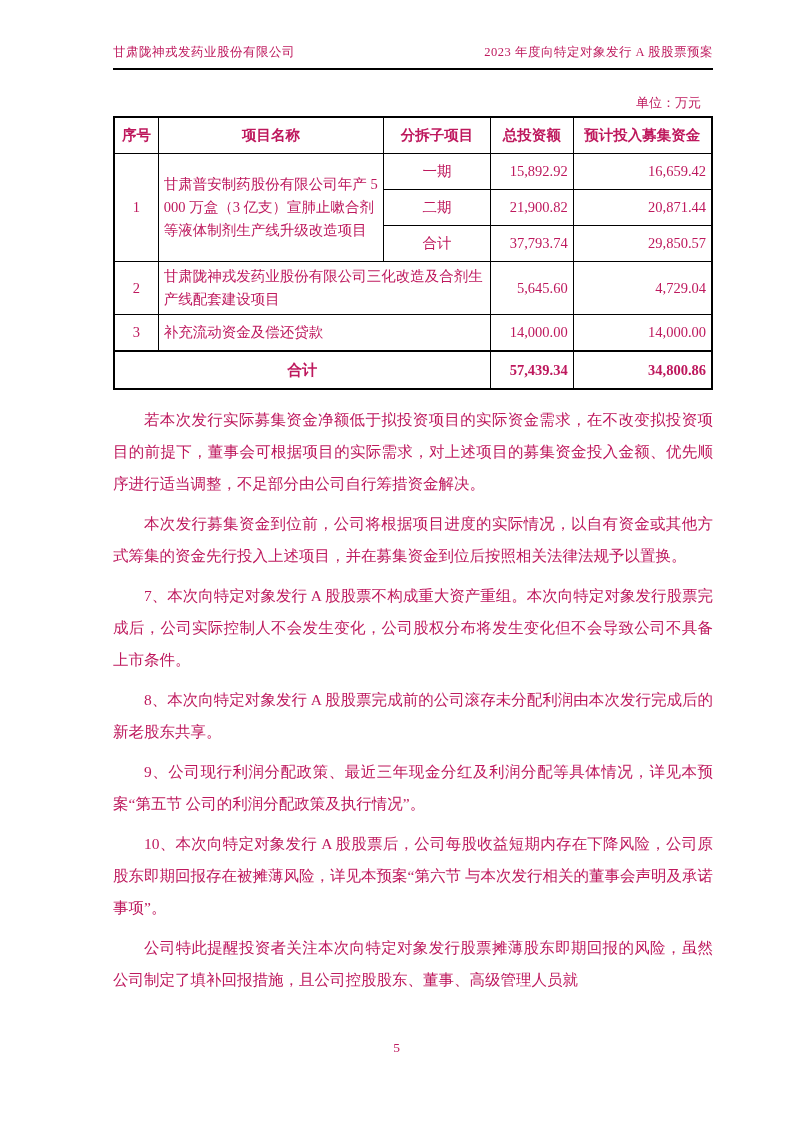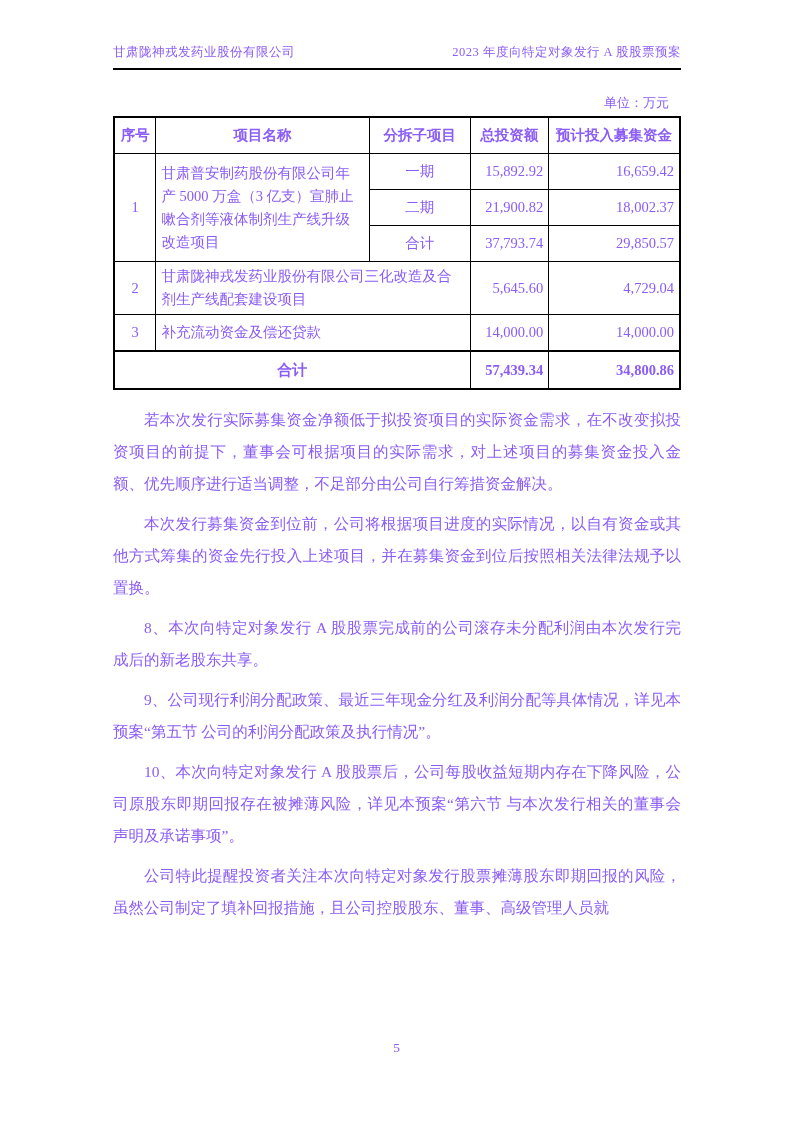--- a/index.html
+++ b/index.html
@@ -7,23 +7,23 @@
     padding: 0;
     background: #ffffff;
   }
   .page {
     position: relative;
     width: 793px;
     height: 1122px;
     margin: 0 auto;
     background: #ffffff;
     box-sizing: border-box;
-    padding: 44px 112px 0 113px;
+    padding: 44px 80px 0 113px;
     font-family: "Liberation Serif", "DejaVu Serif", serif;
-    color: #8b5cf6;
+    color: #be185d;
     overflow: hidden;
   }
   
   .doc-header {
     display: flex;
     justify-content: space-between;
     align-items: flex-end;
     font-size: 12.5px;
     letter-spacing: 0.5px;
     padding-bottom: 7px;
@@ -129,21 +129,21 @@
         <tr>
           <td class="c" rowspan="3">1</td>
           <td class="name" rowspan="3">甘肃普安制药股份有限公司年产 5000 万盒（3 亿支）宣肺止嗽合剂等液体制剂生产线升级改造项目</td>
           <td class="c">一期</td>
           <td class="num">15,892.92</td>
           <td class="num">16,659.42</td>
         </tr>
         <tr>
           <td class="c">二期</td>
           <td class="num">21,900.82</td>
-          <td class="num">18,002.37</td>
+          <td class="num">20,871.44</td>
         </tr>
         <tr>
           <td class="c">合计</td>
           <td class="num">37,793.74</td>
           <td class="num">29,850.57</td>
         </tr>
 
         <tr>
           <td class="c">2</td>
           <td class="name" colspan="2">甘肃陇神戎发药业股份有限公司三化改造及合剂生产线配套建设项目</td>
@@ -161,20 +161,21 @@
         <tr class="total-row">
           <td class="c" colspan="3">合计</td>
           <td class="num">57,439.34</td>
           <td class="num">34,800.86</td>
         </tr>
       </tbody>
     </table>
 
     <p>若本次发行实际募集资金净额低于拟投资项目的实际资金需求，在不改变拟投资项目的前提下，董事会可根据项目的实际需求，对上述项目的募集资金投入金额、优先顺序进行适当调整，不足部分由公司自行筹措资金解决。</p>
     <p>本次发行募集资金到位前，公司将根据项目进度的实际情况，以自有资金或其他方式筹集的资金先行投入上述项目，并在募集资金到位后按照相关法律法规予以置换。</p>
+    <p>7、本次向特定对象发行 A 股股票不构成重大资产重组。本次向特定对象发行股票完成后，公司实际控制人不会发生变化，公司股权分布将发生变化但不会导致公司不具备上市条件。</p>
     <p>8、本次向特定对象发行 A 股股票完成前的公司滚存未分配利润由本次发行完成后的新老股东共享。</p>
     <p>9、公司现行利润分配政策、最近三年现金分红及利润分配等具体情况，详见本预案“第五节 公司的利润分配政策及执行情况”。</p>
     <p>10、本次向特定对象发行 A 股股票后，公司每股收益短期内存在下降风险，公司原股东即期回报存在被摊薄风险，详见本预案“第六节 与本次发行相关的董事会声明及承诺事项”。</p>
     <p>公司特此提醒投资者关注本次向特定对象发行股票摊薄股东即期回报的风险，虽然公司制定了填补回报措施，且公司控股股东、董事、高级管理人员就</p>
 
   </div>
 
   <div class="doc-footer">
     <span>5</span>
   </div>

